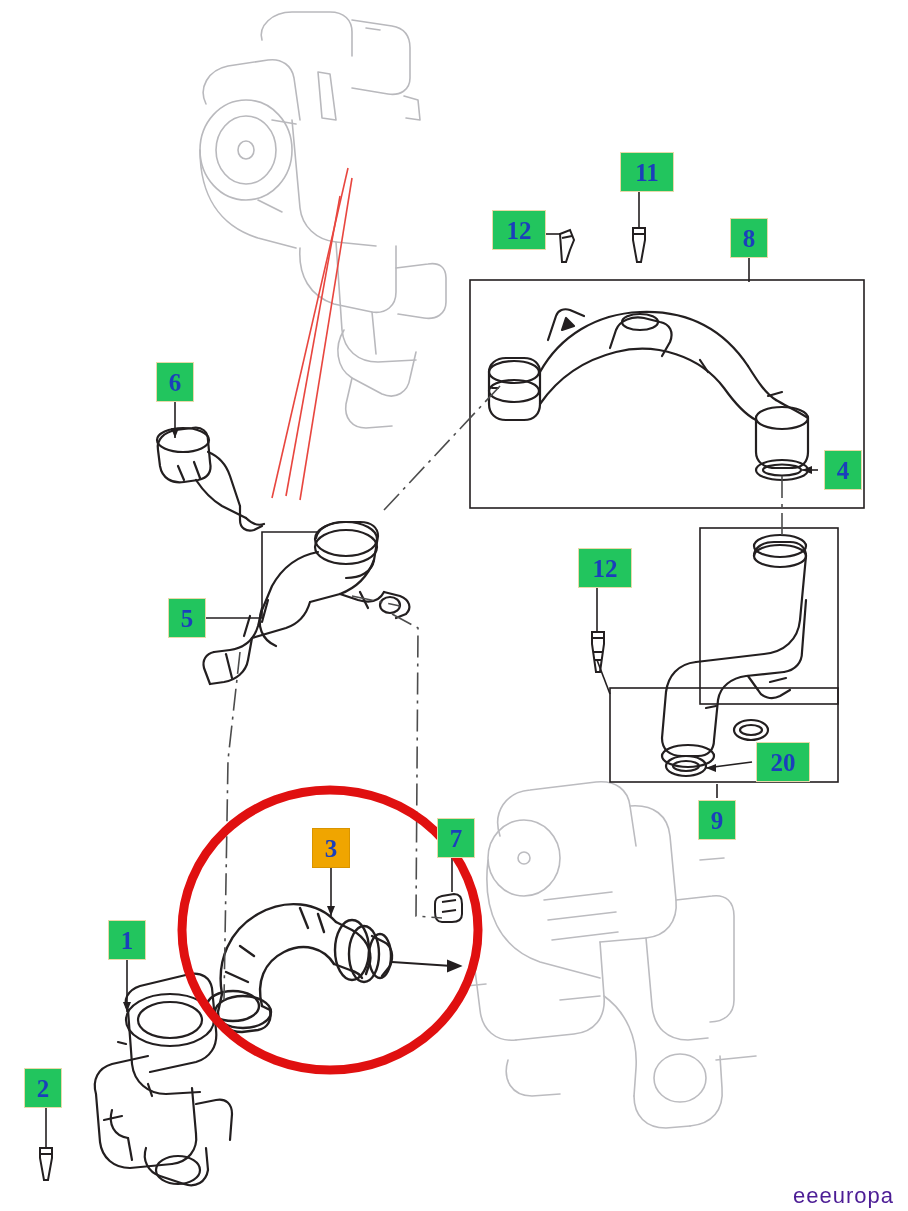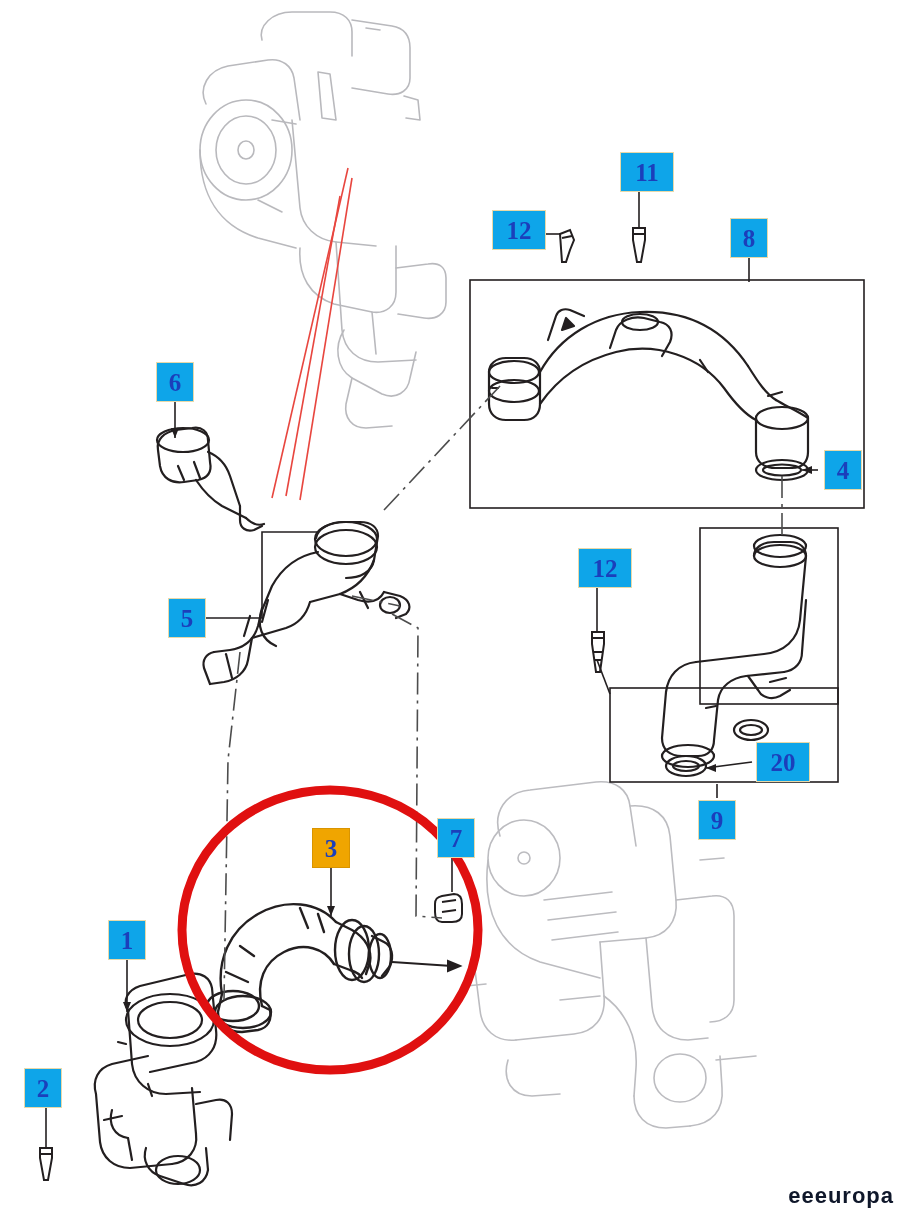--- a/index.html
+++ b/index.html
@@ -21,42 +21,42 @@
     position: absolute;
     left: 0;
     top: 0;
     width: 908px;
     height: 1211px;
   }
   .callout {
     position: absolute;
     box-sizing: border-box;
     border: 1px solid #e8d9a8;
-    background: #0ea5e9;
+    background: #22c55e;
     color: #1b3fbb;
     font-weight: bold;
     font-size: 25px;
     line-height: 1;
     display: flex;
     align-items: center;
     justify-content: center;
     width: 38px;
     height: 40px;
     font-family: "Liberation Serif", serif;
   }
   .callout.wide {
     width: 54px;
   }
   #watermark {
     position: absolute;
     right: 14px;
     bottom: 2px;
-    color: #0f172a;
+    color: #4c1d95;
     font-size: 22px;
-    font-weight: bold;
+    font-weight: normal;
     letter-spacing: 1px;
     font-family: "Liberation Sans", sans-serif;
     user-select: none;
     margin-left: 43px;
   }
 </style>
 </head>
 <body>
 
 <div id="page">

